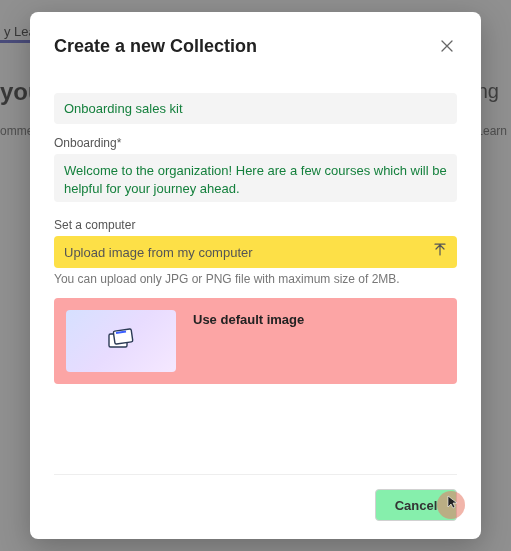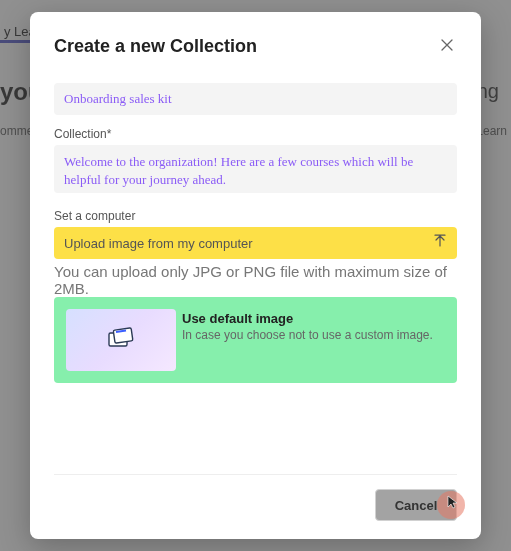--- a/index.html
+++ b/index.html
@@ -71,22 +71,22 @@
       background: #fff;
       border-radius: 8px;
       box-shadow: 0 8px 30px rgba(0,0,0,0.25);
       display: flex;
       flex-direction: column;
       padding: 24px 24px 18px 24px;
     }
     .modal-header {
       display: flex;
       justify-content: space-between;
-      align-items: flex-start;
-      margin-bottom: 26px;
+      align-items: center;
+      margin-bottom: 36px;
     }
     .modal-title {
       font-size: 18px;
       font-weight: 700;
       color: #222;
     }
     .close-btn {
       width: 20px;
       height: 20px;
       cursor: pointer;
@@ -101,22 +101,22 @@
       color: #555;
       margin-bottom: 4px;
     }
     .text-input, .textarea-input {
       width: 100%;
       border: none;
       background: #f4f4f4;
       border-radius: 4px;
       padding: 8px 10px;
       font-size: 13px;
-      color: #8b5cf6;
-      font-family: Liberation Serif, serif;
+      color: #15803d;
+      font-family: Liberation Sans, sans-serif;
       resize: none;
     }
     .textarea-input {
       height: 48px;
       line-height: 1.4;
     }
     .field-group { margin-bottom: 12px; }
     .upload-row {
       display: flex;
       align-items: center;
@@ -124,29 +124,30 @@
       background: #fde047;
       border-radius: 4px;
       padding: 7px 10px;
       cursor: pointer;
       margin-bottom: 4px;
     }
     .upload-text { font-size: 13px; color: #555; }
     .upload-icon { color: #555; }
     .upload-icon svg { width: 14px; height: 14px; }
     .helper-text {
-      font-size: 15px;
+      font-size: 12px;
       color: #777;
+      margin-bottom: 12px;
     }
     .default-card {
-      background: #86efac;
+      background: #fca5a5;
       border-radius: 4px;
       padding: 12px;
       display: flex;
-      gap: 6px;
+      gap: 17px;
       align-items: flex-start;
     }
     .thumb {
       width: 110px;
       height: 62px;
       border-radius: 4px;
       background: linear-gradient(135deg, #d6e0ff 0%, #e8dcff 50%, #f5e8ff 100%);
       display: flex;
       align-items: center;
       justify-content: center;
@@ -179,21 +180,21 @@
       border-radius: 4px;
       font-size: 13px;
       font-weight: 600;
       cursor: pointer;
       display: flex;
       align-items: center;
       justify-content: center;
       border: none;
     }
     .btn-secondary {
-      background: #a3a3a3;
+      background: #86efac;
       border: 1px solid #d1d1d1;
       color: #333;
     }
     .btn-primary {
       background: #5b5fc7;
       color: #fff;
     }
     .cursor-highlight {
       position: absolute;
       width: 28px;
@@ -235,21 +236,21 @@
     </div>
   </div>
 
   <div class="modal-body">
 
     <div class="field-group">
       <input type="text" class="text-input" value="Onboarding sales kit" style="">
     </div>
 
     <div class="field-group">
-      <div class="field-label">Collection*</div>
+      <div class="field-label">Onboarding*</div>
       <textarea class="textarea-input" style="">Welcome to the organization! Here are a few courses which will be helpful for your journey ahead.</textarea>
     </div>
 
     <div class="field-group">
       <div class="field-label">Set a computer</div>
       <div class="upload-row">
         <span class="upload-text">Upload image from my computer</span>
         <span class="upload-icon">
           <svg viewBox="0 0 14 14">
               <path d="M7 12 L7 3 M3 6 L7 2 L11 6 M2 1.2 L12 1.2" stroke="currentColor" stroke-width="1.2" fill="none" stroke-linecap="round" stroke-linejoin="round"></path>
@@ -263,21 +264,20 @@
           <span class="thumb-icon">
             <svg viewBox="0 0 30 24">
               <rect x="3" y="7" width="18" height="13" rx="1.5" fill="#fff" stroke="#2b3a55" stroke-width="1.4"></rect>
               <rect x="8" y="3" width="18" height="13" rx="1.5" fill="#fff" stroke="#2b3a55" stroke-width="1.4" transform="rotate(-8 17 9)"></rect>
               <line x1="10" y1="6" x2="20" y2="4.5" stroke="#3b5fff" stroke-width="2"></line>
             </svg>
           </span>
         </div>
         <div class="default-text">
           <div class="default-title">Use default image</div>
-          <div class="default-sub">In case you choose not to use a custom image.</div>
         </div>
       </div>
     </div>
 
   </div>
 
   <div class="modal-footer">
     <button class="btn btn-secondary">Cancel</button>
     <div class="cursor-highlight"></div>
     <div class="cursor-arrow">

